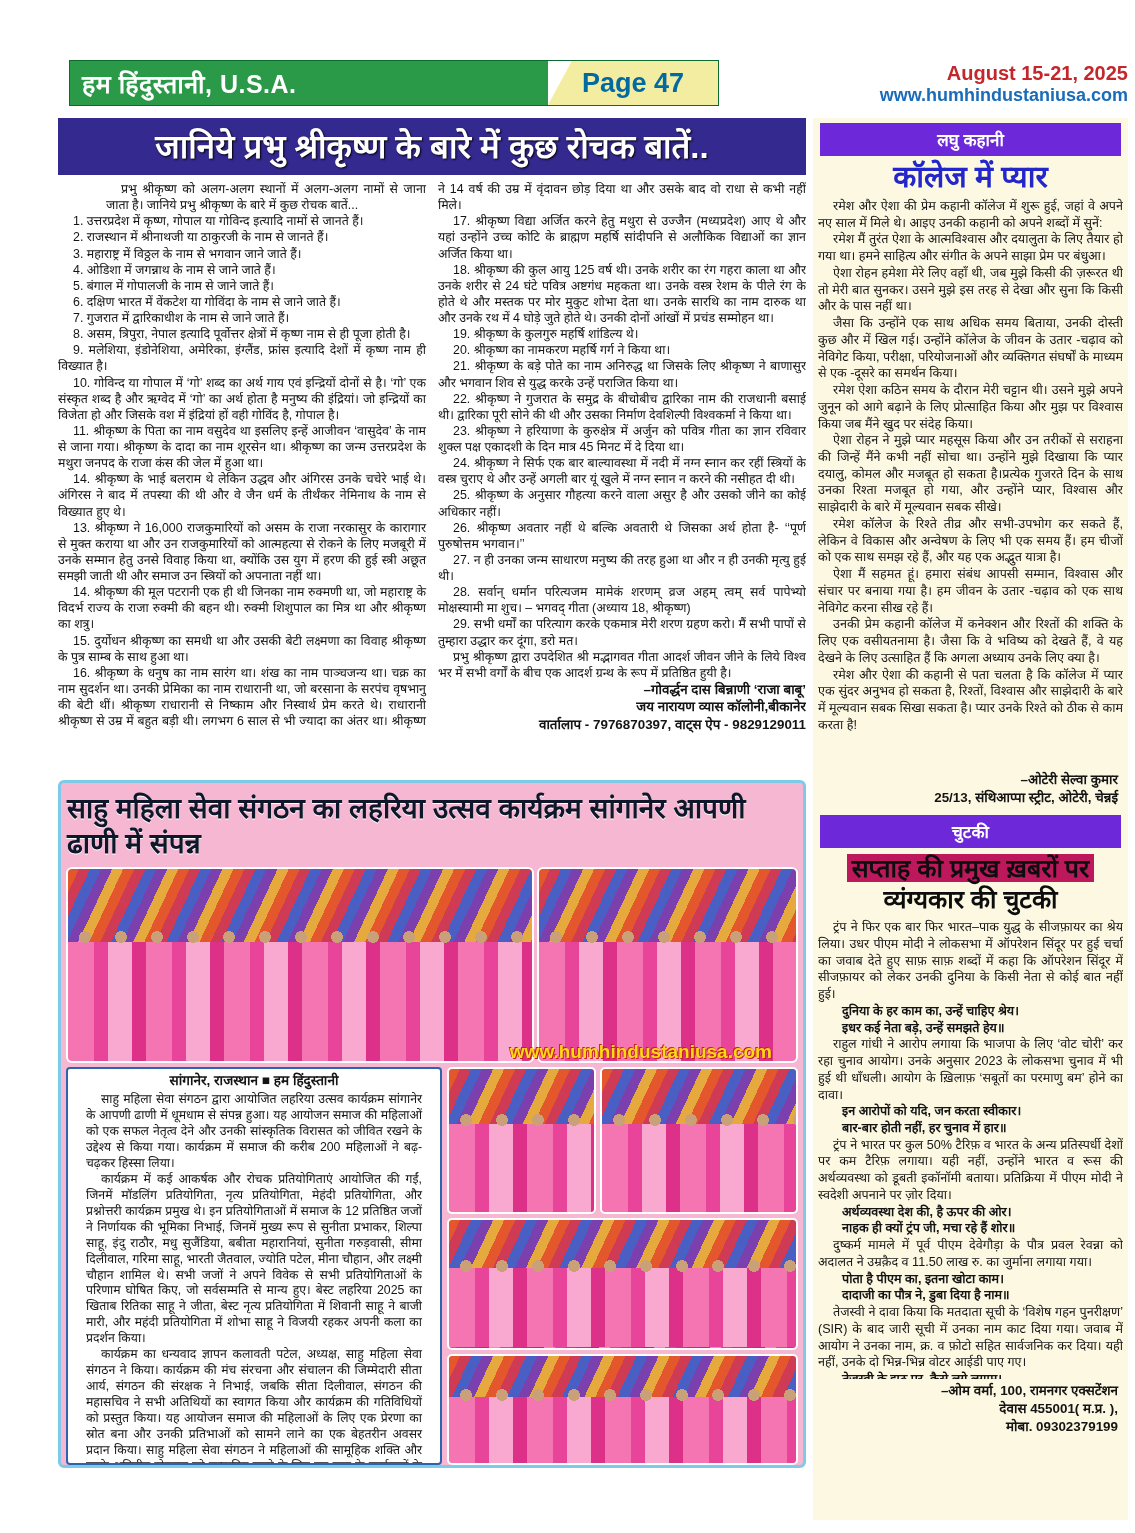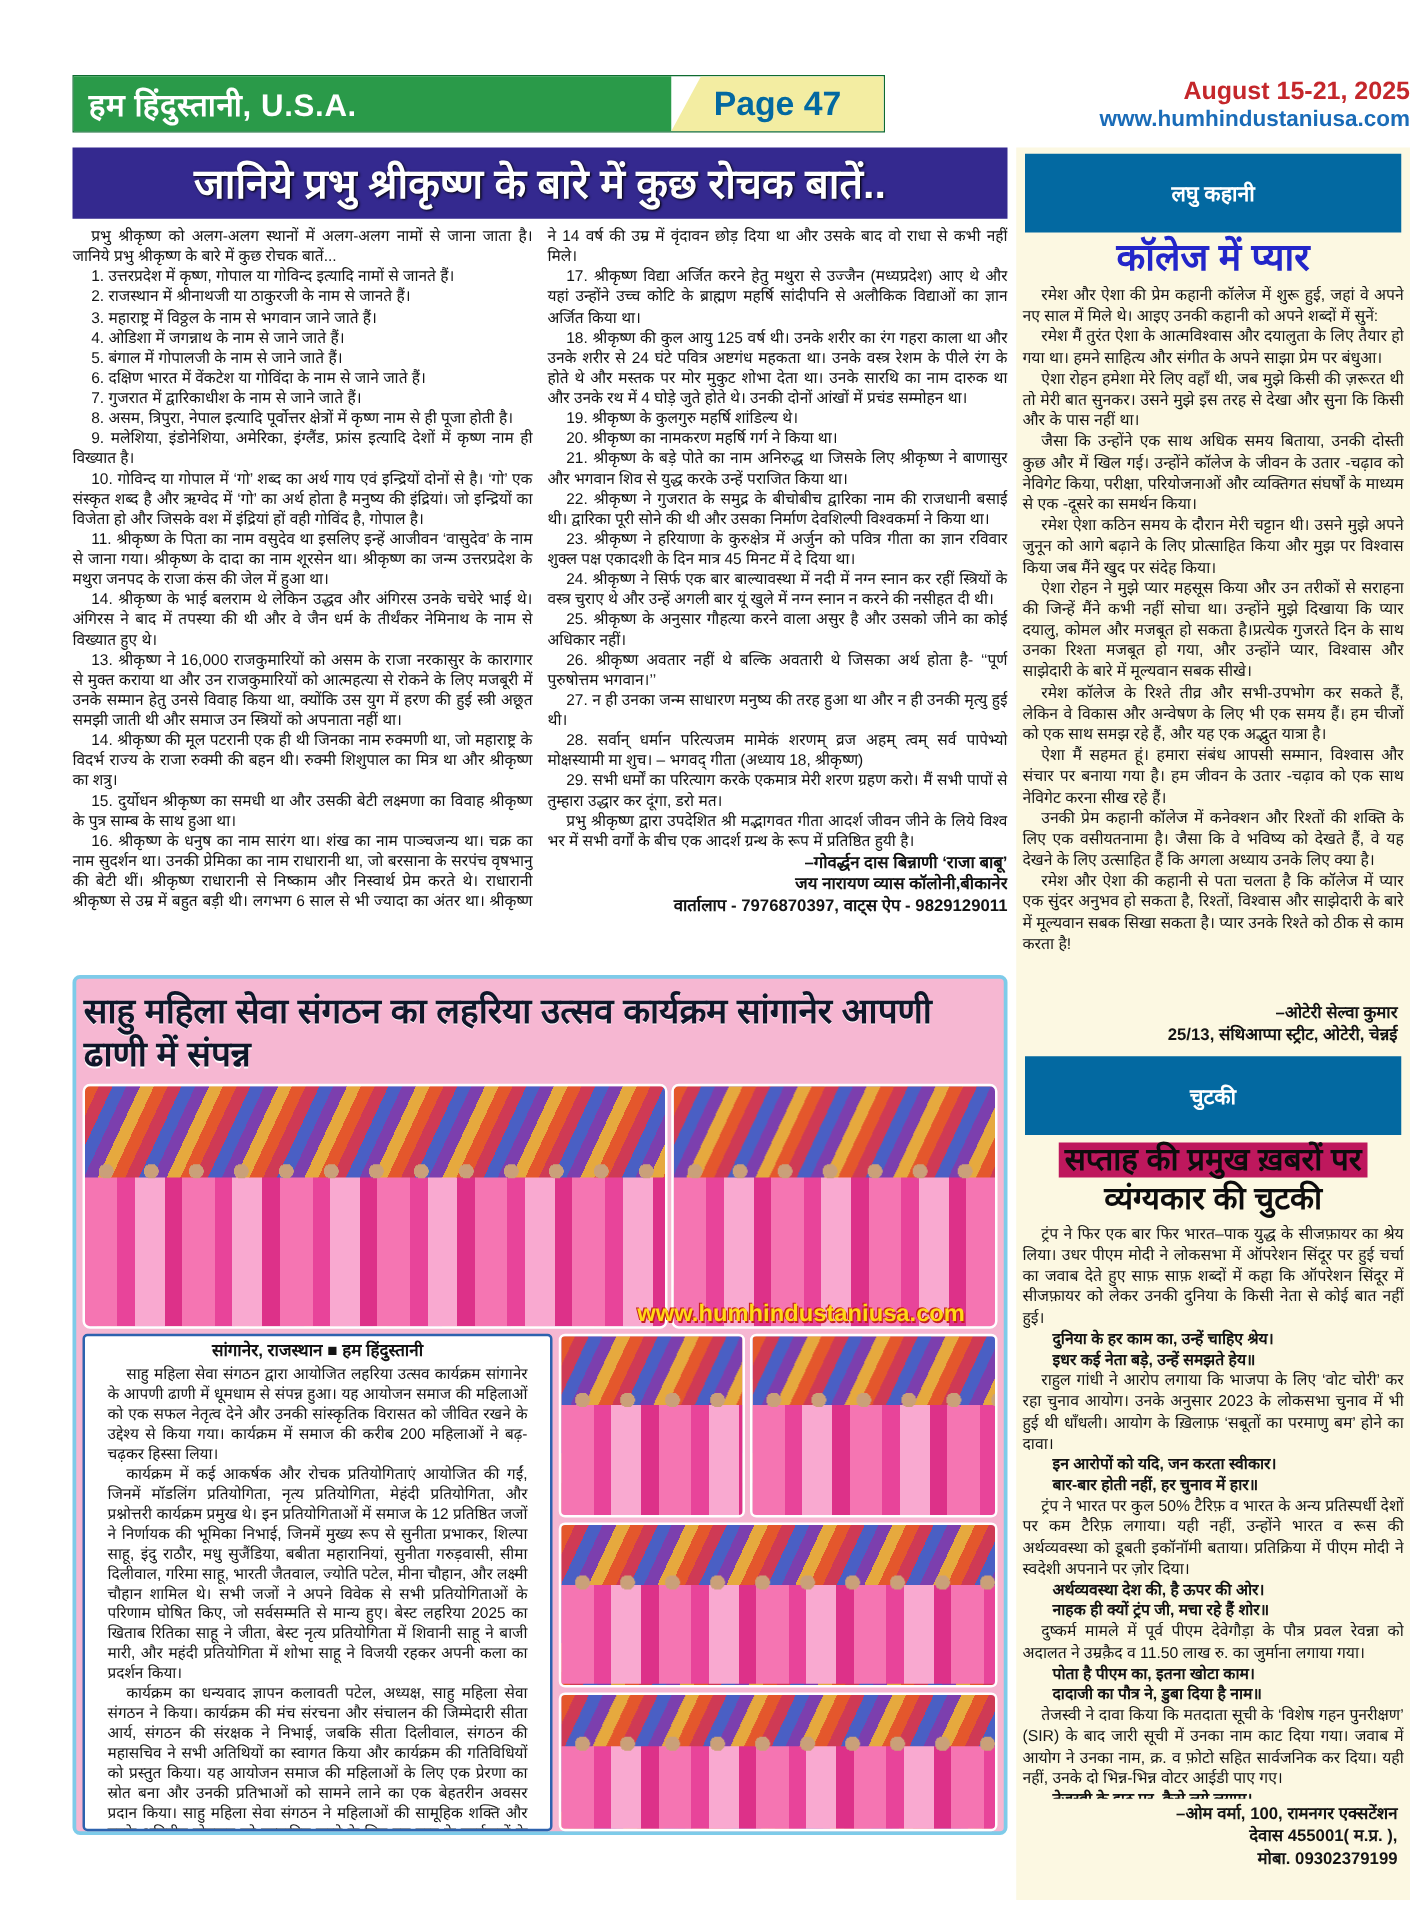--- a/index.html
+++ b/index.html
@@ -1,34 +1,34 @@
 <!DOCTYPE html>
 <html><head>
 <meta charset="utf-8">
 <style>
   html,body{margin:0;padding:0;}
   body{width:1135px;height:1533px;background:#ffffff;font-family:"Liberation Sans","DejaVu Sans",sans-serif;color:#141414;position:relative;overflow:hidden;}
   .page{box-sizing:border-box;width:1135px;height:1533px;padding:60px 7px 0 58px;}
   
-  .hdr{display:flex;align-items:flex-start;gap:14px;height:52px;}
+  .hdr{display:flex;align-items:flex-start;gap:14px;height:52px;margin-left:11px;}
   .brand-band{width:648px;display:flex;height:44px;border:1px solid #0e6b30;}
   .brand{flex:1;background:#2a9a49;color:#fff;font-weight:bold;font-size:25px;display:flex;align-items:center;padding-left:12px;letter-spacing:.5px;}
   .page-tab{width:170px;background:#f3eda2;color:#0369a1;font-weight:bold;font-size:27px;display:flex;align-items:center;justify-content:center;clip-path:polygon(14% 0,100% 0,100% 100%,0 100%);}
   .issue-info{flex:1;text-align:right;line-height:1.15;padding-top:2px;}
   .issue-date{color:#c4272b;font-weight:bold;font-size:20px;}
   .issue-site{color:#1a6cb8;font-weight:bold;font-size:18px;}
   
   .row2{display:flex;gap:7px;margin-top:6px;}
   .left-zone{width:748px;}
   .sidebar{flex:1;background:#fcf8e2;height:1402px;box-sizing:border-box;padding:3px 5px;overflow:hidden;}
   
   .headline-band{height:57px;background:#34298f;color:#fff;font-weight:bold;font-size:33px;text-align:center;line-height:57px;text-shadow:1px 1px 2px #000;}
   .article-cols{height:590px;margin-top:6px;column-count:2;column-gap:12px;font-size:12.4px;line-height:1.30;text-align:justify;overflow:hidden;}
   .article-cols p,.story-body p,.satire-body p,.event-paras p{margin:0;text-indent:15px;}
-  .article-cols p.lead{font-weight:normal;}
+  .article-cols p.lead{font-weight:normal;margin-left:48px;}
   p.byline{font-weight:bold;text-indent:0;text-align:right;font-size:13.4px;}
   p.couplet{font-weight:bold;text-indent:24px;text-align:left;}
   
   .event-section{margin-top:9px;height:688px;box-sizing:border-box;border:3px solid #7ecbe9;border-radius:6px;background:#f6b7d2;padding:2px 4px;}
   .event-banner{color:#0f172a;font-weight:bold;font-size:28px;line-height:1.25;padding:6px 2px 4px;text-shadow:0 1px 0 #fff;}
   .big-photo{position:relative;height:196px;display:flex;gap:3px;margin:2px 1px 4px;}
   .photo{background-image:
       radial-gradient(circle 6px at 17px 8px,#caa079 98%,rgba(0,0,0,0) 100%),
       repeating-linear-gradient(90deg,#f575b2 0 26px,#e8449a 26px 40px,#f9a9d0 40px 64px,#dd3189 64px 78px),
       repeating-linear-gradient(115deg,#e4572c 0 10px,#cf3a55 10px 20px,#4a5fc4 20px 30px,#7c3fae 30px 40px,#e6a93e 40px 50px);
@@ -39,21 +39,21 @@
   .big-photo .photo.pA{flex:9;}
   .big-photo .photo.pB{flex:5;}
   .watermark{position:absolute;right:26px;bottom:0;color:#ffd916;font-weight:bold;font-size:19px;text-shadow:1px 1px 0 #c42020,-1px -1px 0 #c42020;}
   .event-bottom{display:flex;gap:5px;height:398px;margin:0 1px;}
   .event-text{width:376px;box-sizing:border-box;background:#fff;border:2px solid #2d62ae;border-radius:4px;padding:2px 18px;font-size:12.3px;line-height:1.30;text-align:justify;overflow:hidden;}
   .dateline{text-align:center;font-weight:bold;font-size:13.6px;margin:1px 0 2px;}
   .collage{flex:1;display:grid;grid-template-columns:3fr 4fr;grid-template-rows:37% 33% 28%;gap:4px;}
   .collage .photo{border-radius:5px;}
   .collage .wide{grid-column:1 / span 2;}
   
-  .section-tag{background:#0369a1;color:#fff;font-weight:bold;font-size:17px;text-align:center;padding:20px 0;margin:2px 2px 4px;}
+  .section-tag{background:#6d28d9;color:#fff;font-weight:bold;font-size:17px;text-align:center;padding:5px 0;margin:2px 2px 4px;}
   .story-title{color:#2326c9;font-weight:bold;font-size:30px;text-align:center;line-height:1.1;margin:2px 0 5px;}
   .story-body{font-size:12.6px;line-height:1.33;text-align:justify;height:570px;overflow:hidden;}
   .sig{text-align:right;font-weight:bold;font-size:13.4px;line-height:1.35;margin:3px 5px 8px 0;}
   .satire-headline{text-align:center;font-weight:bold;font-size:25px;line-height:1.22;color:#0d0d0d;margin:5px 0 5px;}
   .satire-headline .hl{background:#be185d;padding:0 5px;}
   .satire-body{font-size:12.6px;line-height:1.33;text-align:justify;height:460px;overflow:hidden;}
 </style>
 </head>
 <body>
 

